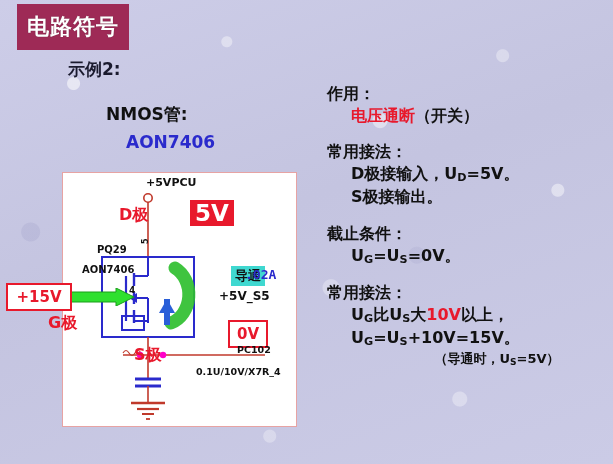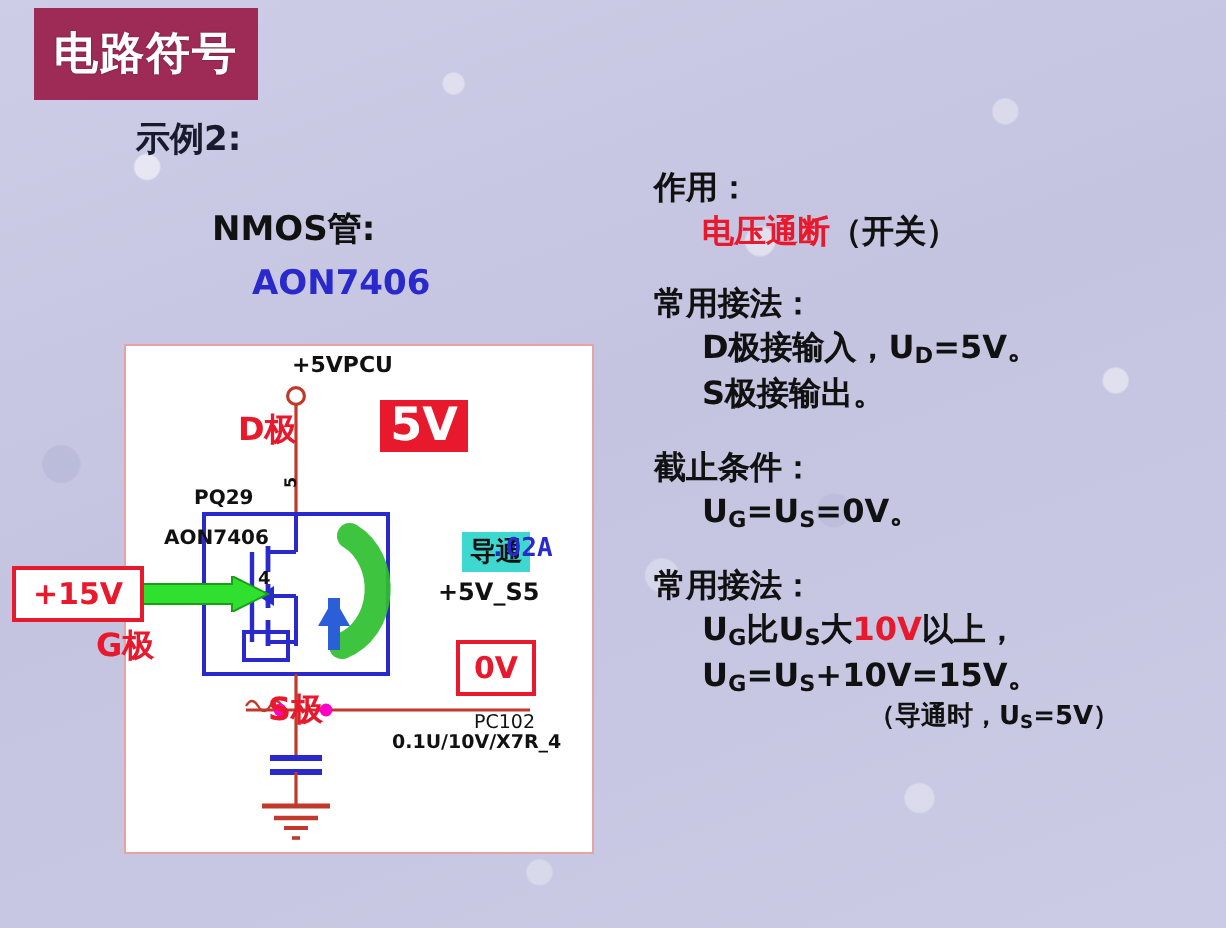--- a/index.html
+++ b/index.html
@@ -74,21 +74,21 @@
     left:203px;top:266px;padding:1px 4px;background:#3fd8d0;
     color:#111;font-size:13px;font-weight:700;margin-left:28px;
   }
   #lbl-current{left:245px;top:267px;font-size:13px;color:#2a2acc;font-weight:700;font-family:"DejaVu Sans Mono","Liberation Mono",monospace;}
   #lbl-5vs5{left:219px;top:289px;font-size:12px;color:#111;font-weight:700;}
   #box-0v{
     left:228px;top:320px;width:36px;height:24px;background:#fff;border:2px solid #e8192c;
     display:flex;align-items:center;justify-content:center;
     color:#e8192c;font-size:15px;font-weight:700;
   }
-  #lbl-pc102{left:196px;top:356px;font-size:9.5px;color:#111;font-weight:400;padding-left:41px;}
+  #lbl-pc102{left:196px;top:344px;font-size:9.5px;color:#111;font-weight:700;padding-left:41px;}
   #lbl-pcval{left:196px;top:366px;font-size:9.5px;color:#111;font-weight:600;}
   #lbl-pin5{left:141px;top:244px;font-size:8px;color:#111;transform:rotate(-90deg);transform-origin:left top;}
   #lbl-pin4{left:129px;top:285px;font-size:9px;color:#111;}
 
   
   #right{position:absolute;left:327px;top:83px;width:282px;color:#111;}
   .blk{margin-bottom:14px;}
   .hd{font-size:16px;font-weight:700;line-height:1.35;}
   .ln{font-size:16px;font-weight:700;line-height:1.42;padding-left:24px;white-space:nowrap;}
   .ln.ind2{padding-left:58px;font-size:13px;text-align:center;}

